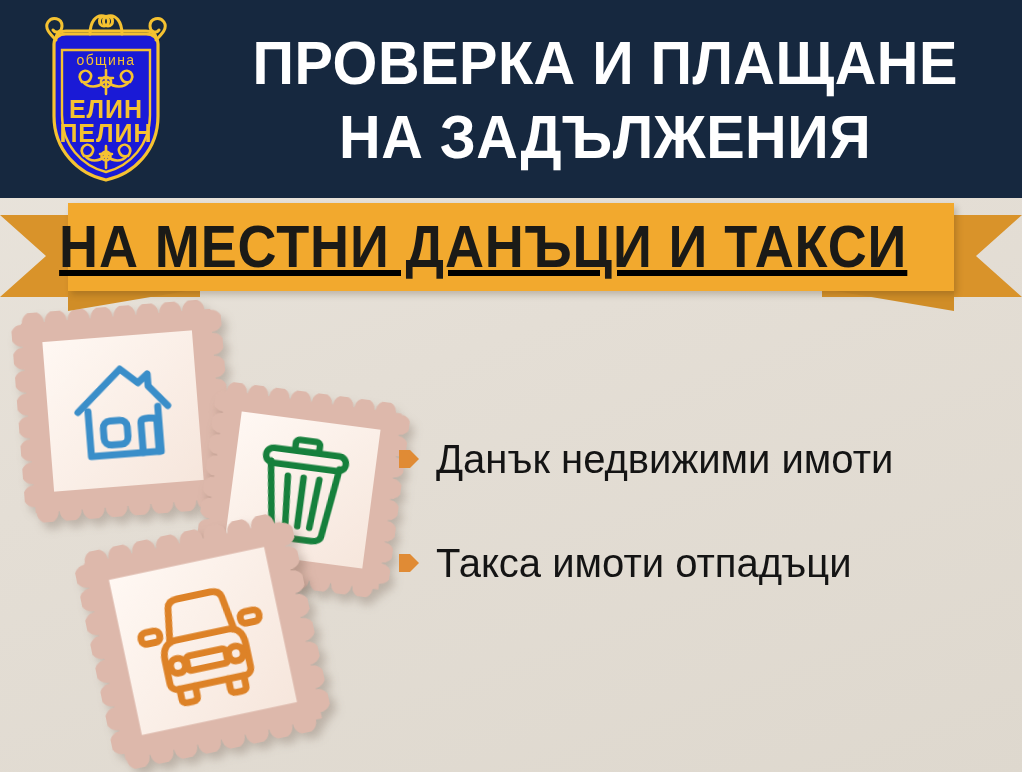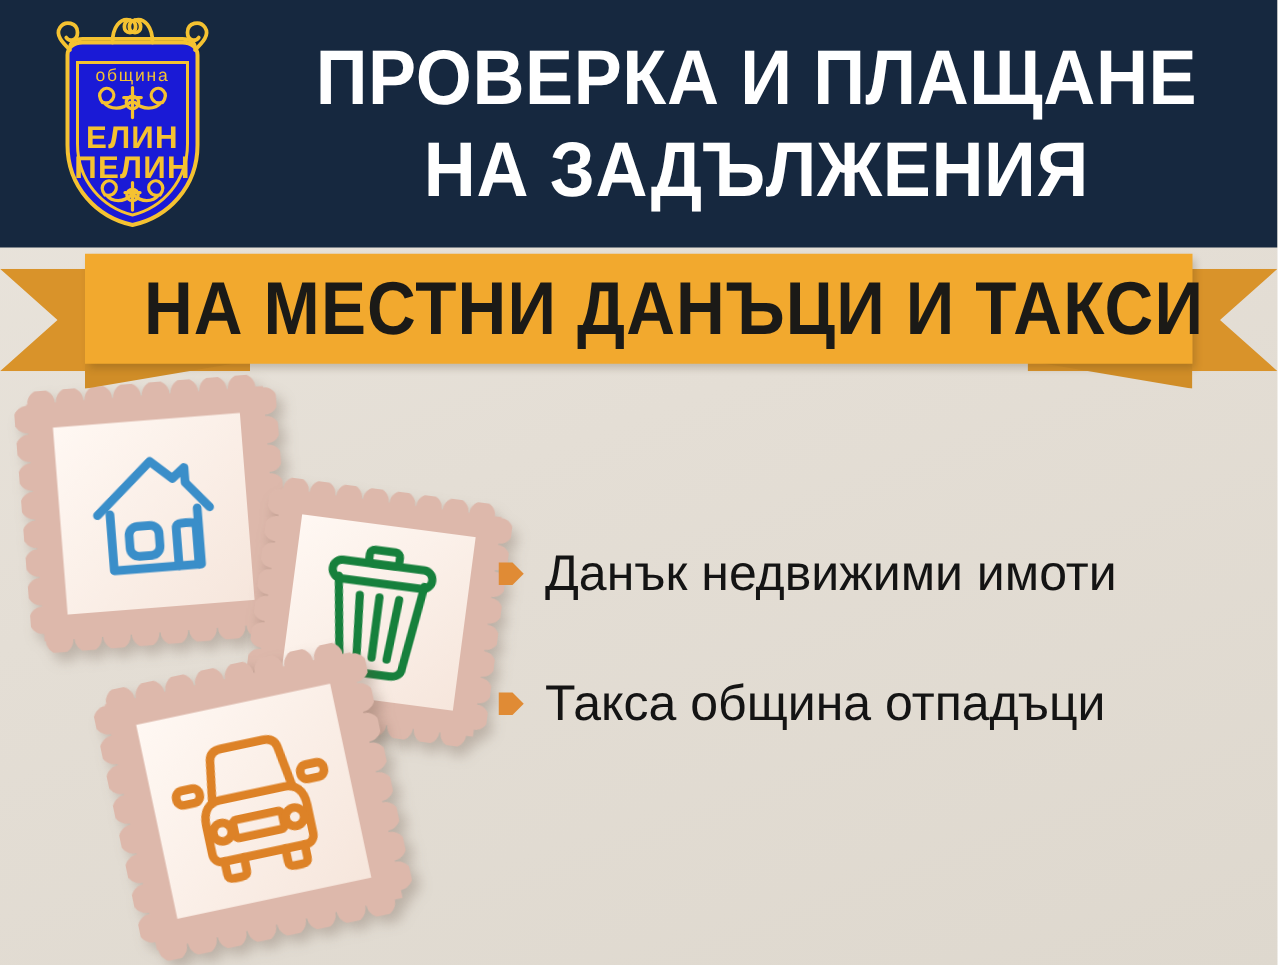--- a/index.html
+++ b/index.html
@@ -106,21 +106,22 @@
   .ribbon-main {
     position: absolute;
     left: 68px;
     top: 7px;
     width: 886px;
     height: 88px;
     background: #f2a92e;
     box-shadow: 3px 4px 6px rgba(60,45,20,0.22);
     display: flex;
     align-items: center;
-    justify-content: flex-start;
+    justify-content: flex-end;
+    text-decoration: underline;
   }
   .ribbon-text {
     color: #1b1a17;
     font-family: "Liberation Sans Narrow", "Liberation Sans", "DejaVu Sans", sans-serif;
     font-weight: 700;
     font-size: 60px;
     line-height: 60px;
     letter-spacing: 1px;
     white-space: nowrap;
     transform: scaleX(0.9);
@@ -432,19 +433,19 @@
       </span>
       <span class="tax-label">Данък недвижими имоти</span>
     </li>
 
     <li class="tax-item">
       <span class="bullet-icon">
         <svg width="22" height="24" viewBox="0 0 22 24" aria-hidden="true">
           <path d="M1 3 L12 3 L21 12 L12 21 L1 21 Z" fill="#e08b35"></path>
         </svg>
       </span>
-      <span class="tax-label">Такса община отпадъци</span>
+      <span class="tax-label">Такса имоти отпадъци</span>
     </li>
 
 
   </ul>
 
 </div>
 
 </body></html>

